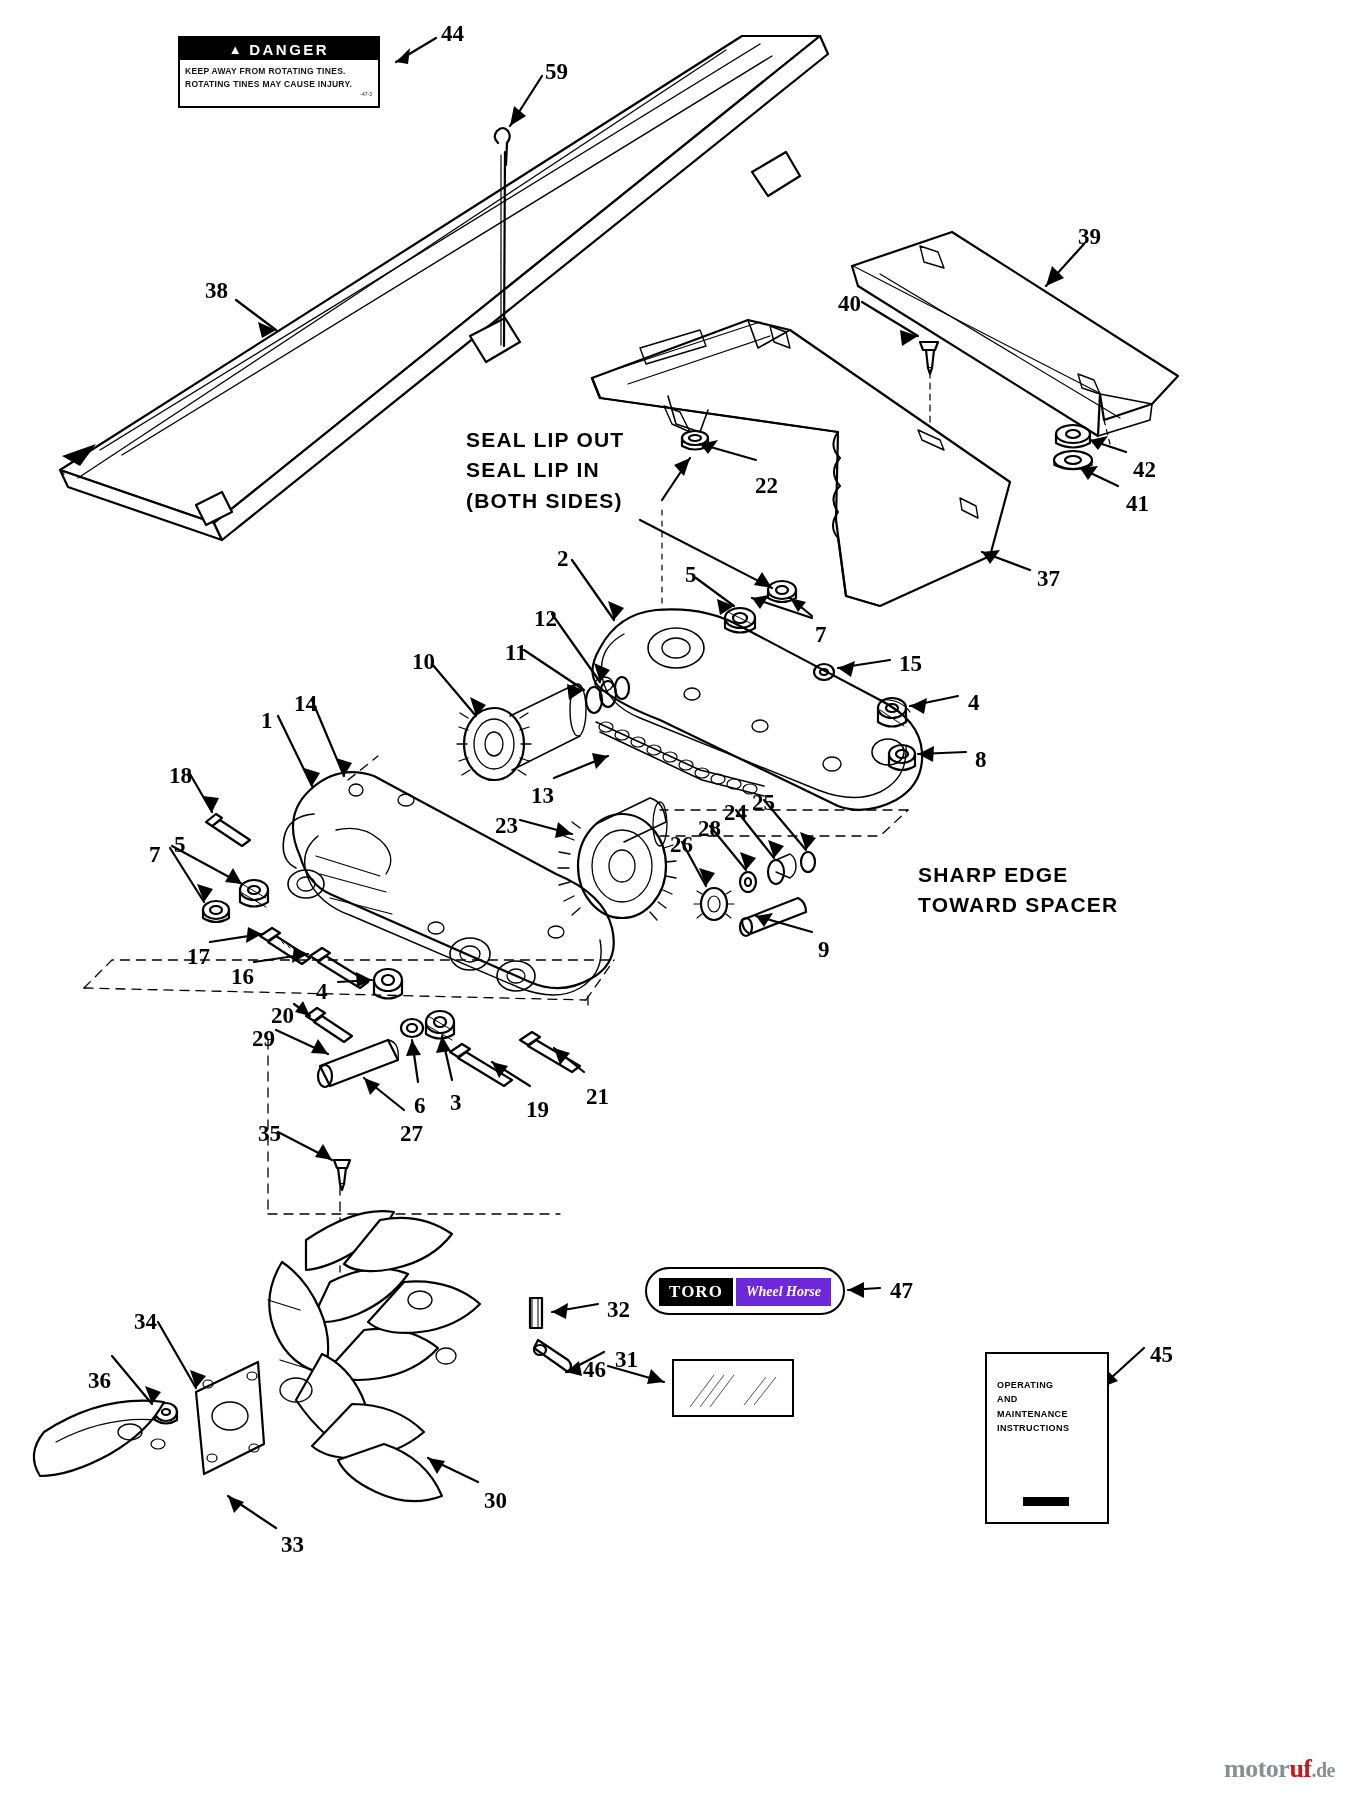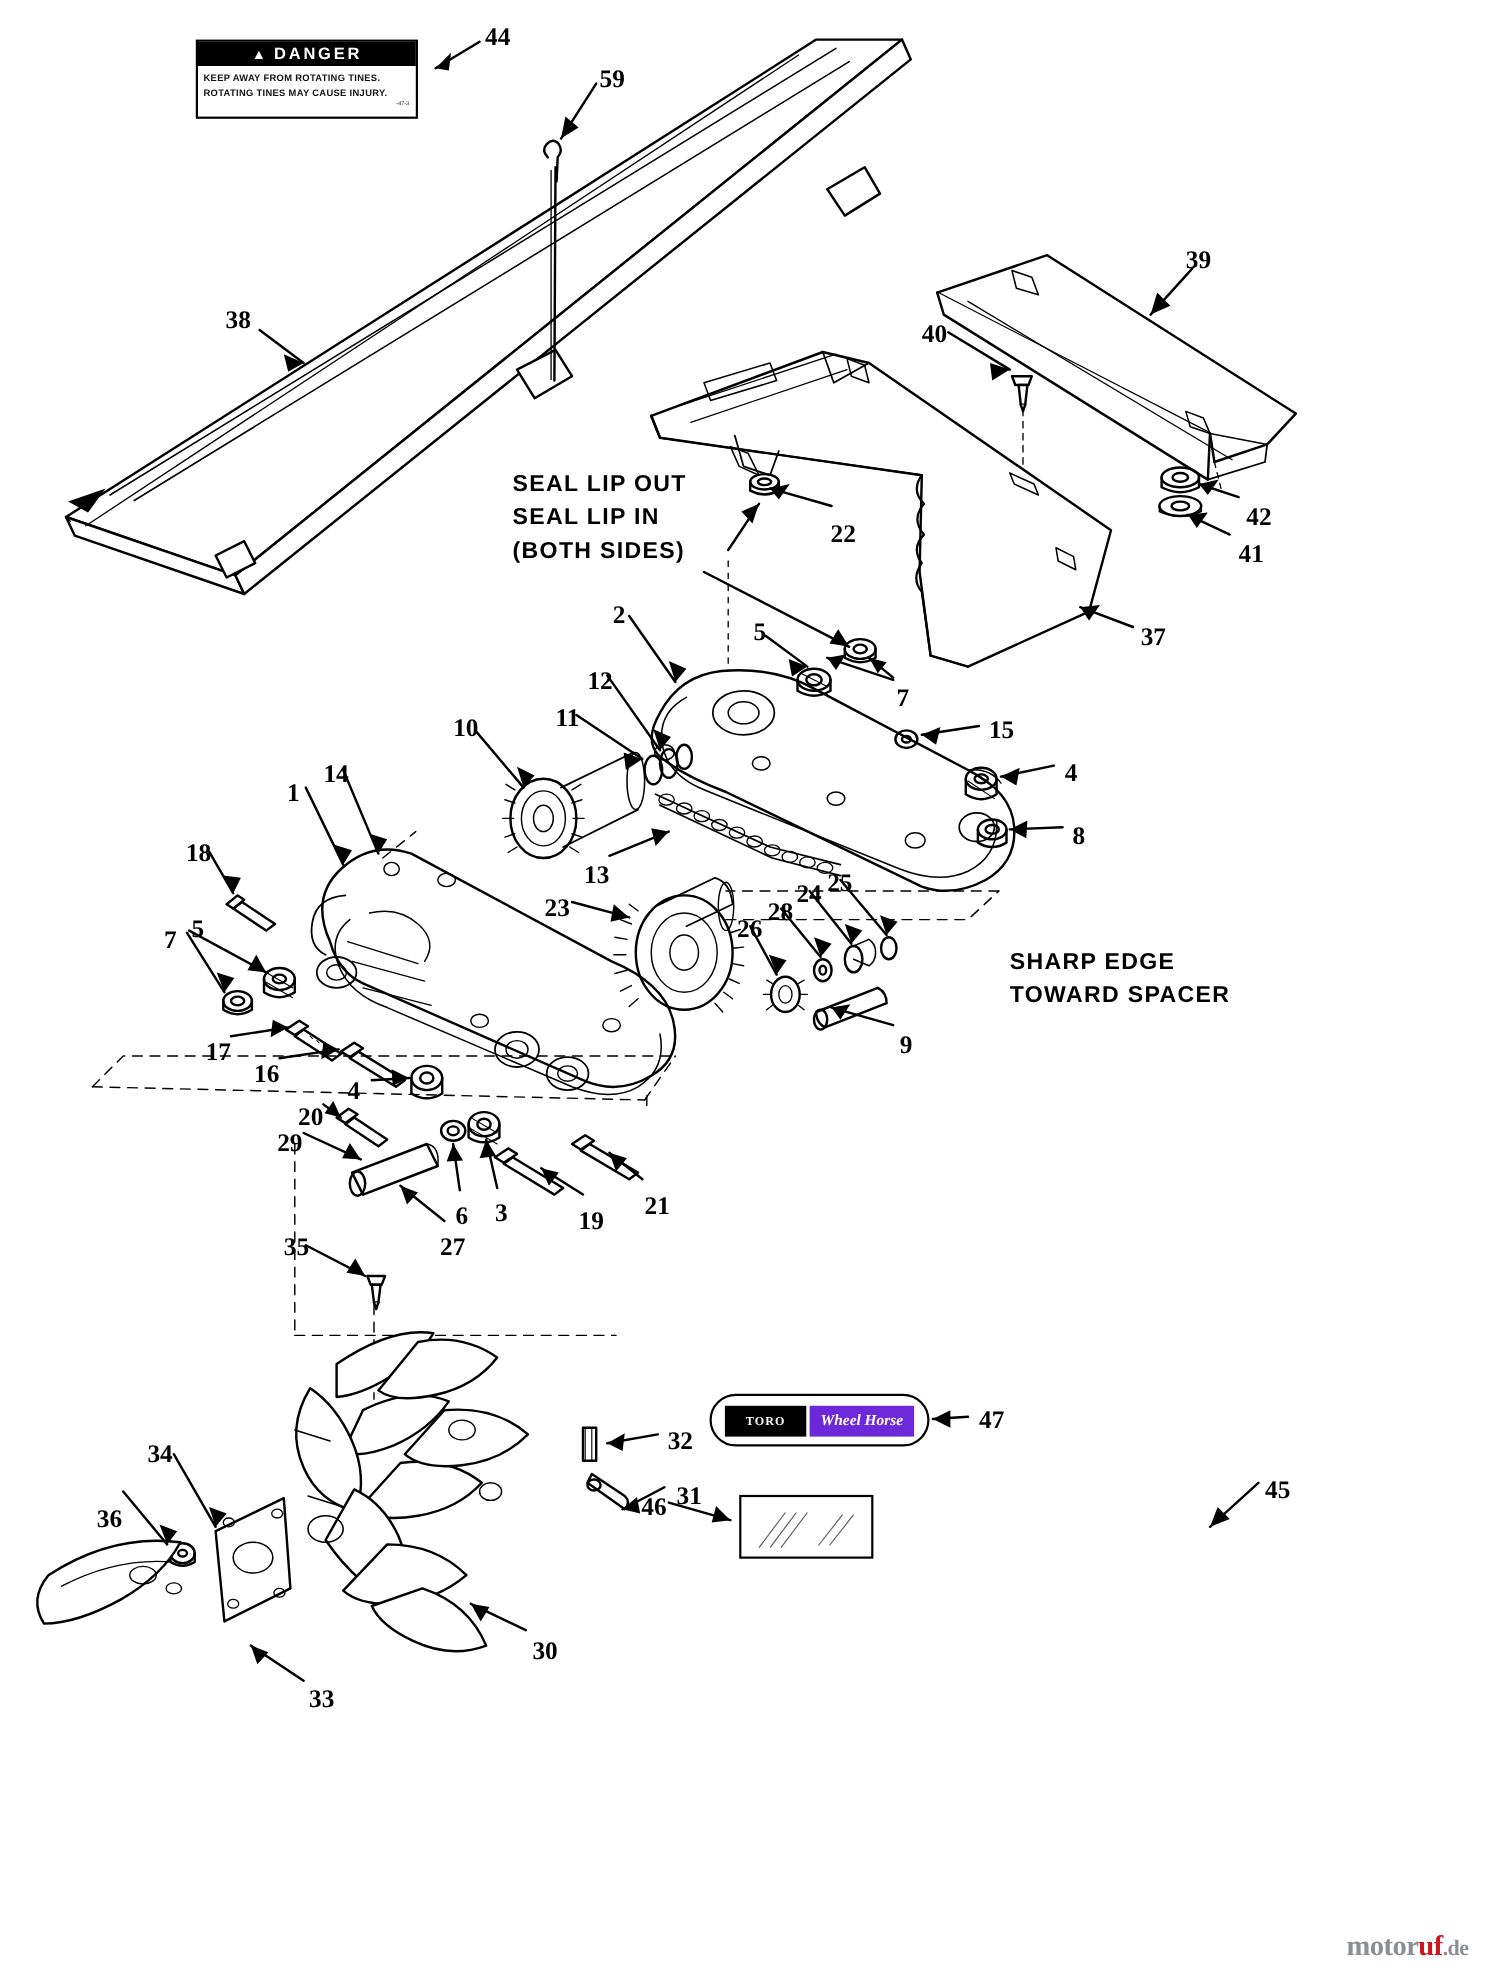--- a/index.html
+++ b/index.html
@@ -104,21 +104,21 @@
   }
   .decal-toro .toro-badge {
     width: 74px;
     background: #000;
     color: #fff;
     display: flex;
     align-items: center;
     justify-content: center;
     font-family: "Liberation Serif", serif;
     font-weight: bold;
-    font-size: 11px;
+    font-size: 17px;
     letter-spacing: 1px;
   }
   .decal-toro .model {
     flex: 1;
     background: #6d28d9;
     color: #fff;
     display: flex;
     align-items: center;
     justify-content: center;
     font-family: "Liberation Serif", serif;
@@ -720,20 +720,29 @@
       <g stroke="#555" stroke-width="1" fill="none">
         <path d="M16 46 L40 14"></path>
           <path d="M26 46 L50 14"></path>
           <path d="M36 46 L60 14"></path>
         <path d="M70 44 L92 16"></path>
           <path d="M80 44 L102 16"></path>
       </g>
     </svg>
   </div>
 
+  <div class="manual">
+    <div class="mtitle">
+      <div>OPERATING</div>
+      <div>AND</div>
+      <div>MAINTENANCE</div>
+      <div>INSTRUCTIONS</div>
+    </div>
+    <div class="mlogo"></div>
+  </div>
 
   <div class="note" style="left:466px; top:425px;">
     <div>SEAL LIP OUT</div>
     <div>SEAL LIP IN</div>
     <div>(BOTH SIDES)</div>
   </div>
   <div class="note" style="left:918px; top:860px;">
     <div>SHARP EDGE</div>
     <div>TOWARD SPACER</div>
   </div>

